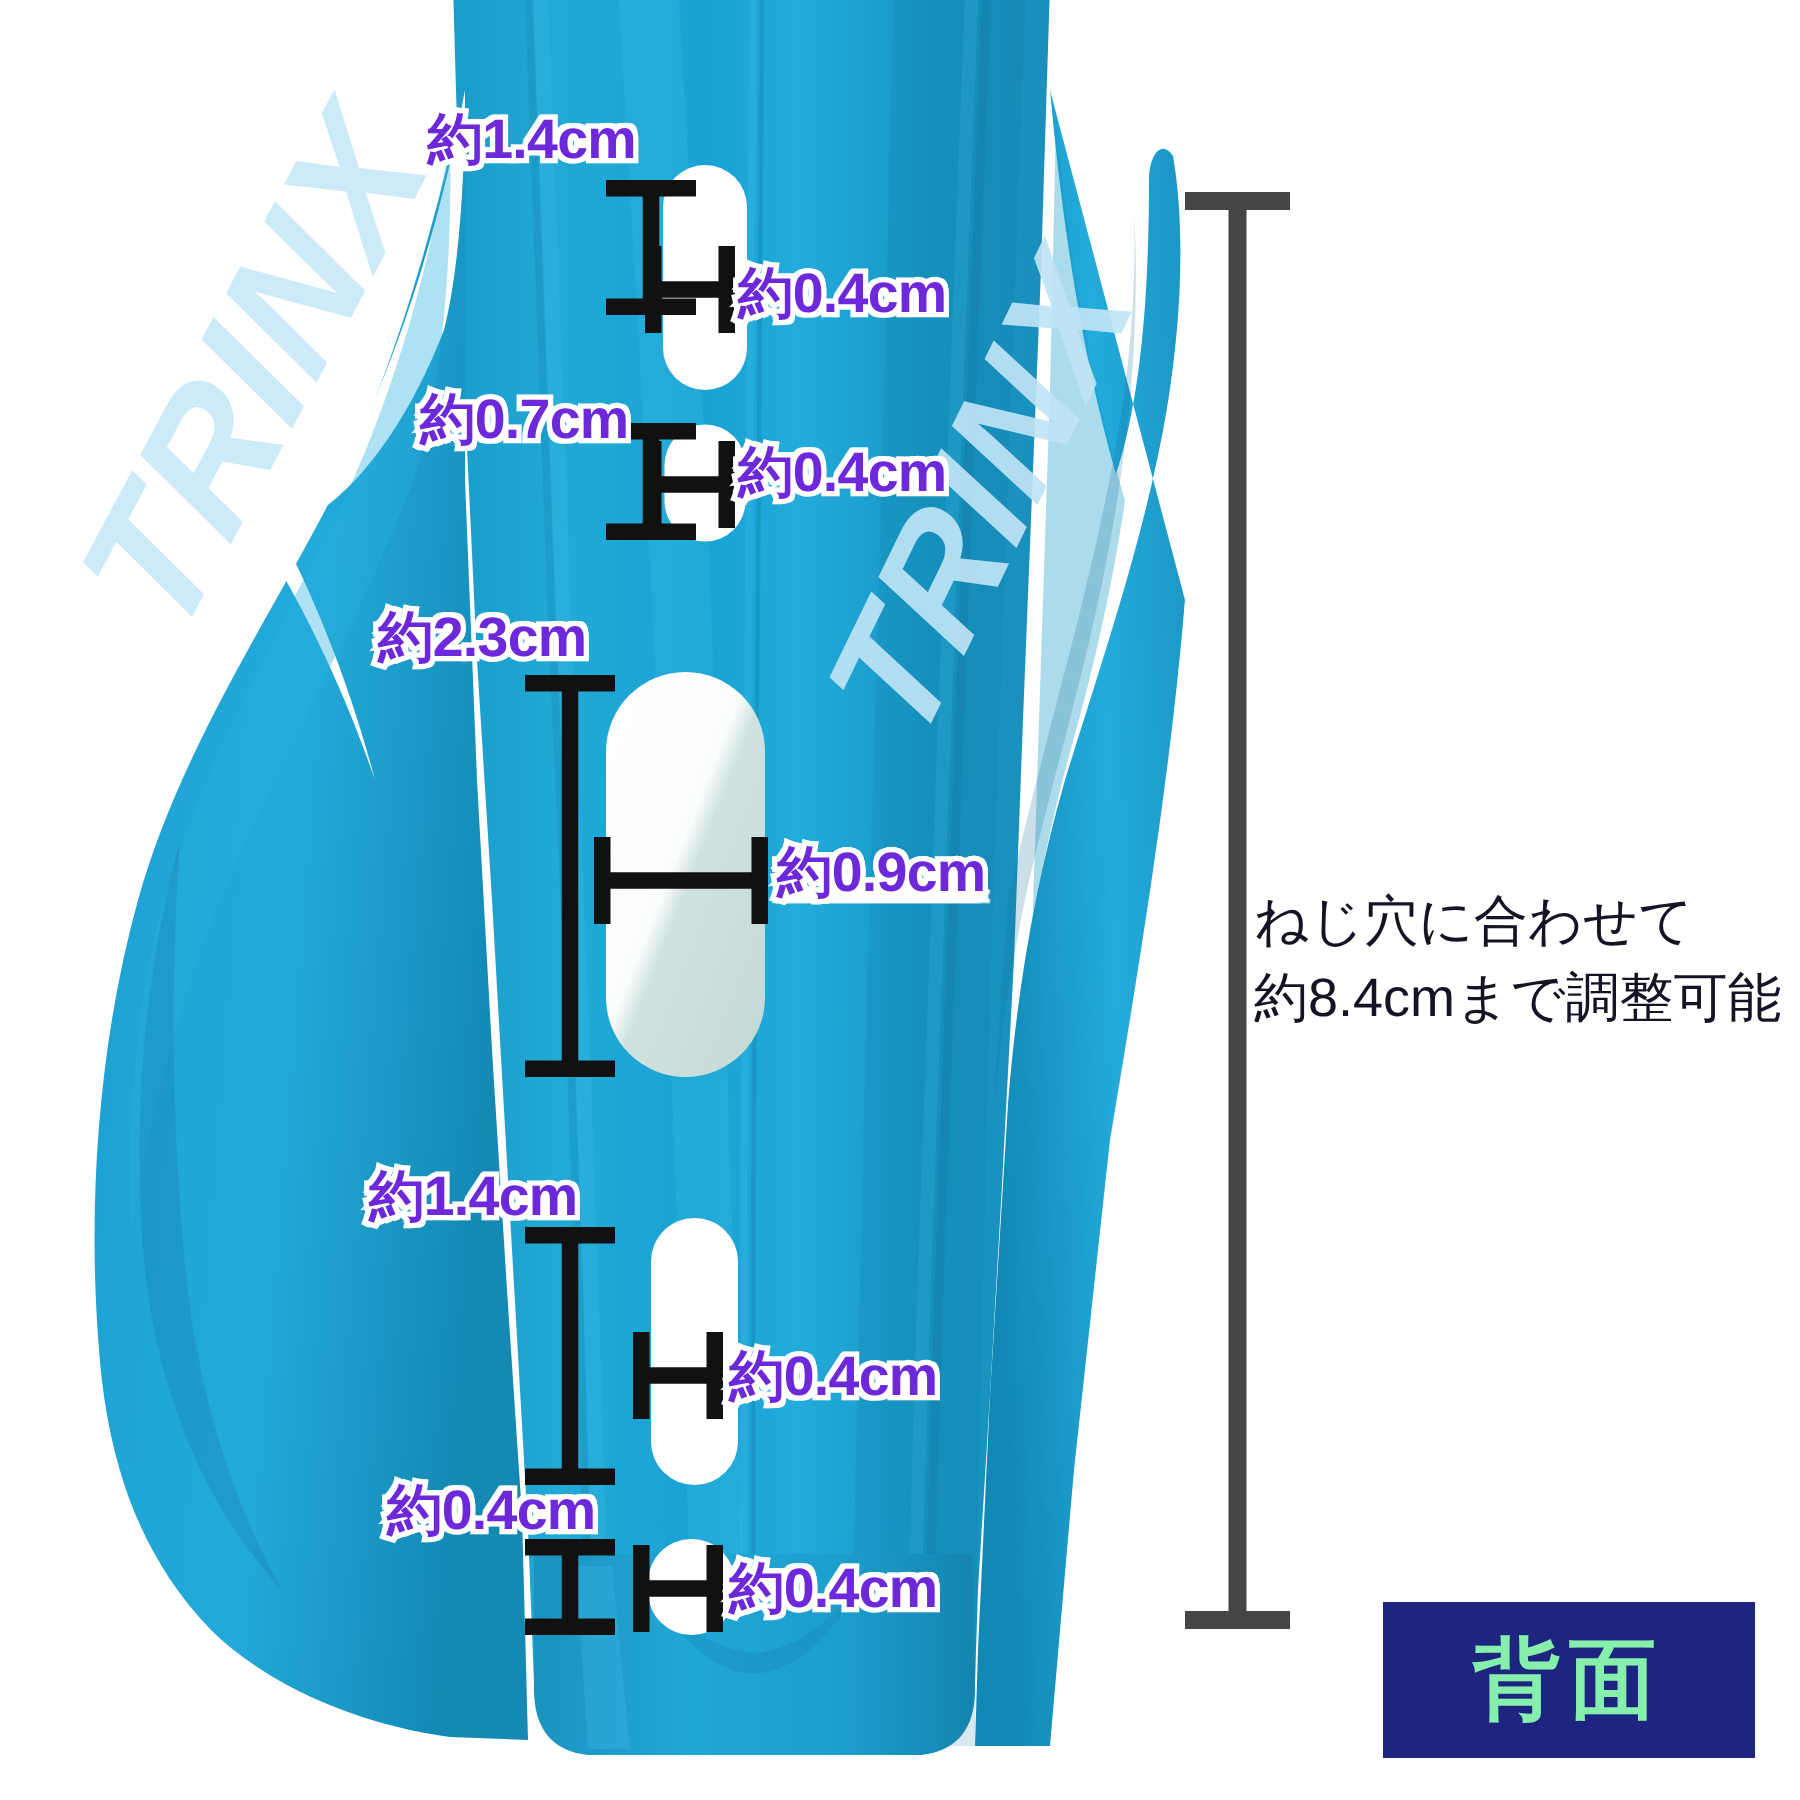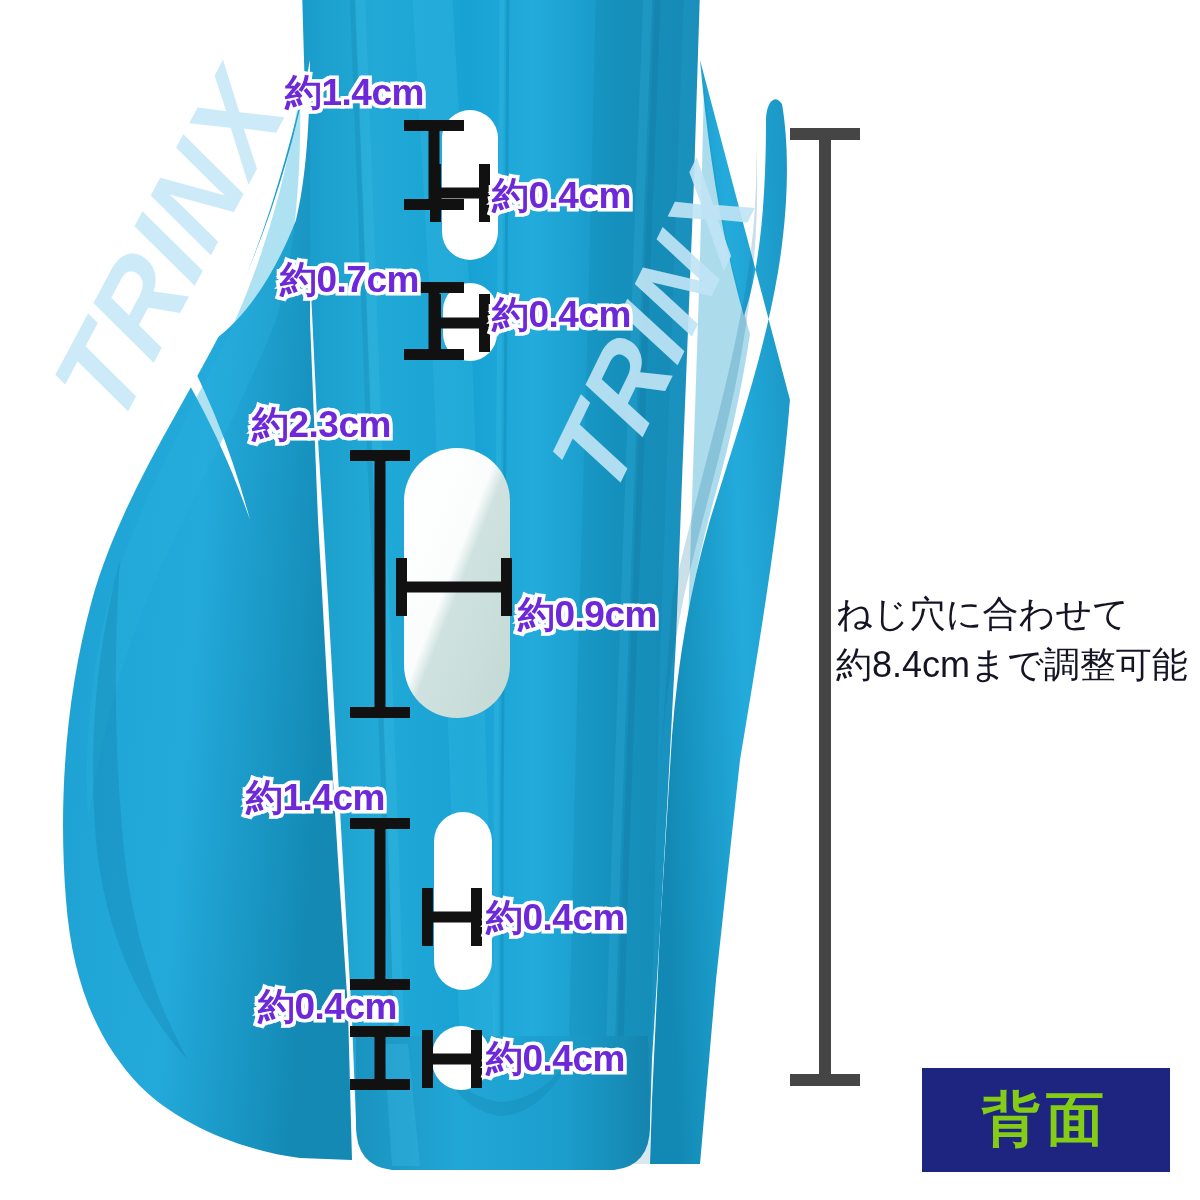--- a/index.html
+++ b/index.html
@@ -47,21 +47,21 @@
   .dimv.grey .stem{background:#454545;width:12px;}
   .dimv.grey .cap{background:#454545;height:12px;width:70px;}
 
   
   #note{position:absolute;color:#141424;font-size:36px;line-height:1.42;
         white-space:pre-line;font-weight:400;}
 
   
   #badge{position:absolute;background:#1d2581;display:flex;
          align-items:center;justify-content:center;}
-  #badge span{color:#84cc16;font-size:58px;font-weight:700;letter-spacing:6px;font-family:Liberation Serif, serif;}
+  #badge span{color:#86efac;font-size:58px;font-weight:700;letter-spacing:6px;font-family:Liberation Serif, serif;}
 </style>
 </head>
 <body>
 
 <div id="stage">
 
   <svg id="photo" viewBox="0 0 1200 1200">
     <defs>
       <linearGradient id="bodyG" x1="0" y1="0" x2="1" y2="0">
         <stop offset="0%" stop-color="#1a9ccb"></stop>
@@ -295,21 +295,21 @@
     <div class="stem"></div>
       <div class="cap top"></div>
       <div class="cap bot"></div>
   </div>
 
   <div class="lbl" style="left:285px;top:74px;">約1.4cm</div>
   <div class="lbl" style="left:492px;top:177px;">約0.4cm</div>
   <div class="lbl" style="left:280px;top:241px;margin-top:20px;">約0.7cm</div>
   <div class="lbl" style="left:492px;top:296px;">約0.4cm</div>
   <div class="lbl" style="left:252px;top:406px;">約2.3cm</div>
-  <div class="lbl" style="left:518px;top:596px;">約0.9cm</div>
+  <div class="lbl" style="left:518px;top:563px;text-decoration:underline;">約0.9cm</div>
   <div class="lbl" style="left:246px;top:779px;">約1.4cm</div>
   <div class="lbl" style="left:486px;top:899px;">約0.4cm</div>
   <div class="lbl" style="left:258px;top:988px;">約0.4cm</div>
   <div class="lbl" style="left:486px;top:1040px;">約0.4cm</div>
 
   <div id="note" style="left:836px;top:588px;">ねじ穴に合わせて
 約8.4cmまで調整可能</div>
 
   <div id="badge" style="left:922px;top:1068px;width:248px;height:104px;">
     <span>背面</span>

